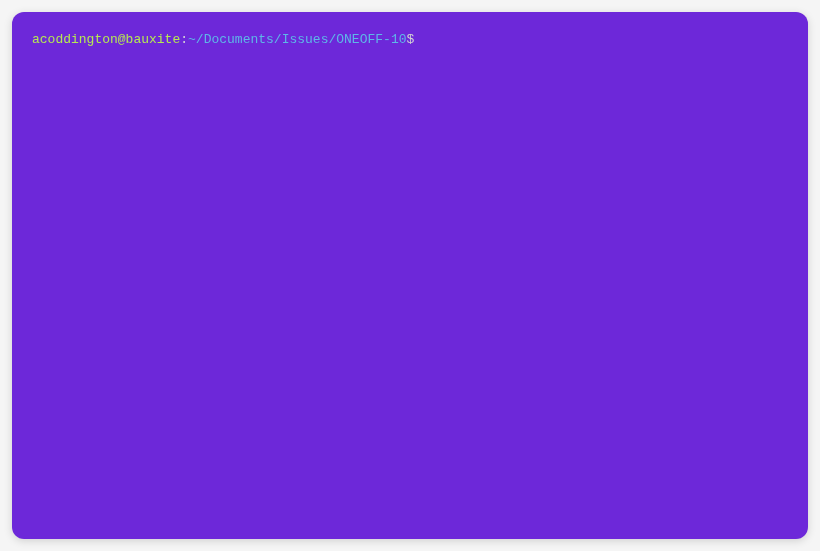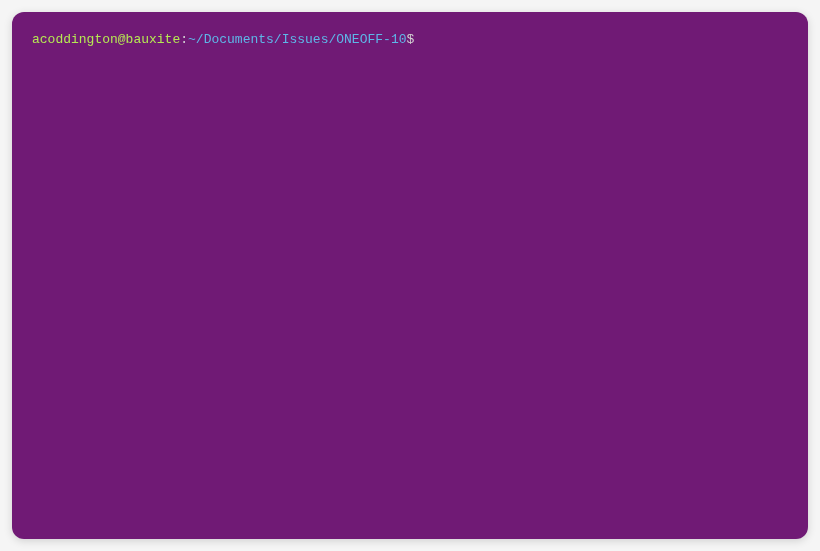--- a/index.html
+++ b/index.html
@@ -10,21 +10,21 @@
     body {
       background: #f5f5f5;
       width: 820px;
       height: 551px;
       padding: 12px;
       font-family: 'Menlo', 'Monaco', 'Consolas', 'Courier New', monospace;
     }
     .terminal-window {
       width: 100%;
       height: 100%;
-      background: #701a75;
+      background: #6d28d9;
       border-radius: 12px;
       padding: 18px 20px;
       overflow: hidden;
       box-shadow: 0 2px 8px rgba(0,0,0,0.15);
     }
     .terminal-line {
       font-size: 13px;
       line-height: 1.5;
       white-space: pre;
       font-family: 'Menlo', 'Monaco', 'Consolas', 'Courier New', monospace;

